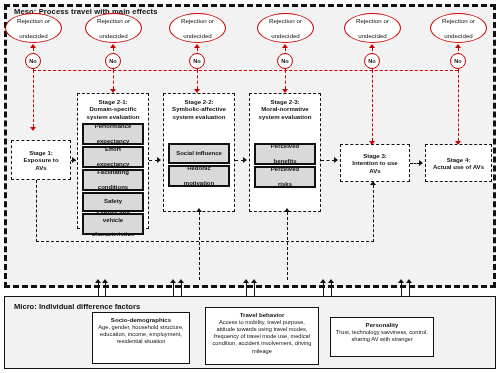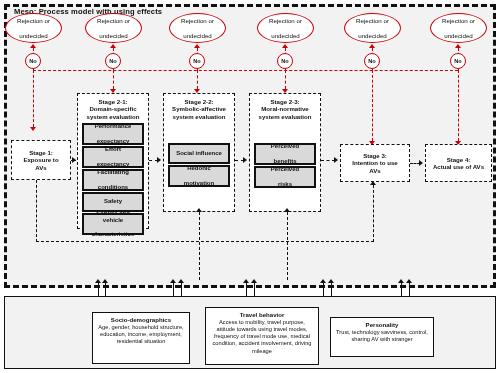--- a/index.html
+++ b/index.html
@@ -120,21 +120,21 @@
   .arr-right-blk{border-top:3.0px solid transparent;border-bottom:3.0px solid transparent;border-left:4.4px solid #111;}
 
   .hseg-black{position:absolute;height:0;border-top:1.3px dashed #111;}
 </style>
 </head>
 <body>
 
 <div id="root">
 
   <div class="meso-frame"></div>
-  <div class="meso-title">Meso: Process model with using effects</div>
+  <div class="meso-title">Meso: Process travel with main effects</div>
 
   <div class="hline-red" style="left:33px;top:70px;width:425px;"></div>
 
   <div class="ellipse" style="left:5px;top:13px;width:57px;height:30px;">
     <span><span>Rejection or</span><br><span>undecided</span></span>
   </div>
   <div class="vline-red" style="left:33px;top:48px;height:22px;"></div>
   <div class="arr arr-up-red" style="left:30px;top:44px;"></div>
   <div class="no-circle" style="left:25px;top:53px;">No</div>
   <div class="vline-red" style="left:33px;top:70px;height:57px;"></div>
@@ -307,20 +307,21 @@
   <div class="arr arr-up-blk" style="left:320px;top:279px;"></div>
   <div class="vline-solid" style="left:331px;top:283px;height:14px;"></div>
   <div class="arr arr-up-blk" style="left:328px;top:279px;"></div>
 
   <div class="vline-solid" style="left:401px;top:283px;height:14px;"></div>
   <div class="arr arr-up-blk" style="left:398px;top:279px;"></div>
   <div class="vline-solid" style="left:409px;top:283px;height:14px;"></div>
   <div class="arr arr-up-blk" style="left:406px;top:279px;"></div>
 
   <div class="micro-frame"></div>
+  <div class="micro-title">Micro: Individual difference factors</div>
 
   <div class="factor-card" style="left:92px;top:312px;width:98px;height:52px;">
     <span class="factor-title">Socio-demographics</span>
     <span class="factor-body">Age, gender, household structure, education, income, employment, residential situation</span>
   </div>
 
   <div class="factor-card" style="left:205px;top:307px;width:114px;height:58px;">
     <span class="factor-title">Travel behavior</span>
     <span class="factor-body">Access to mobility, travel purpose, attitude towards using travel modes, frequency of travel mode use, medical condition, accident involvement, driving mileage</span>
   </div>

